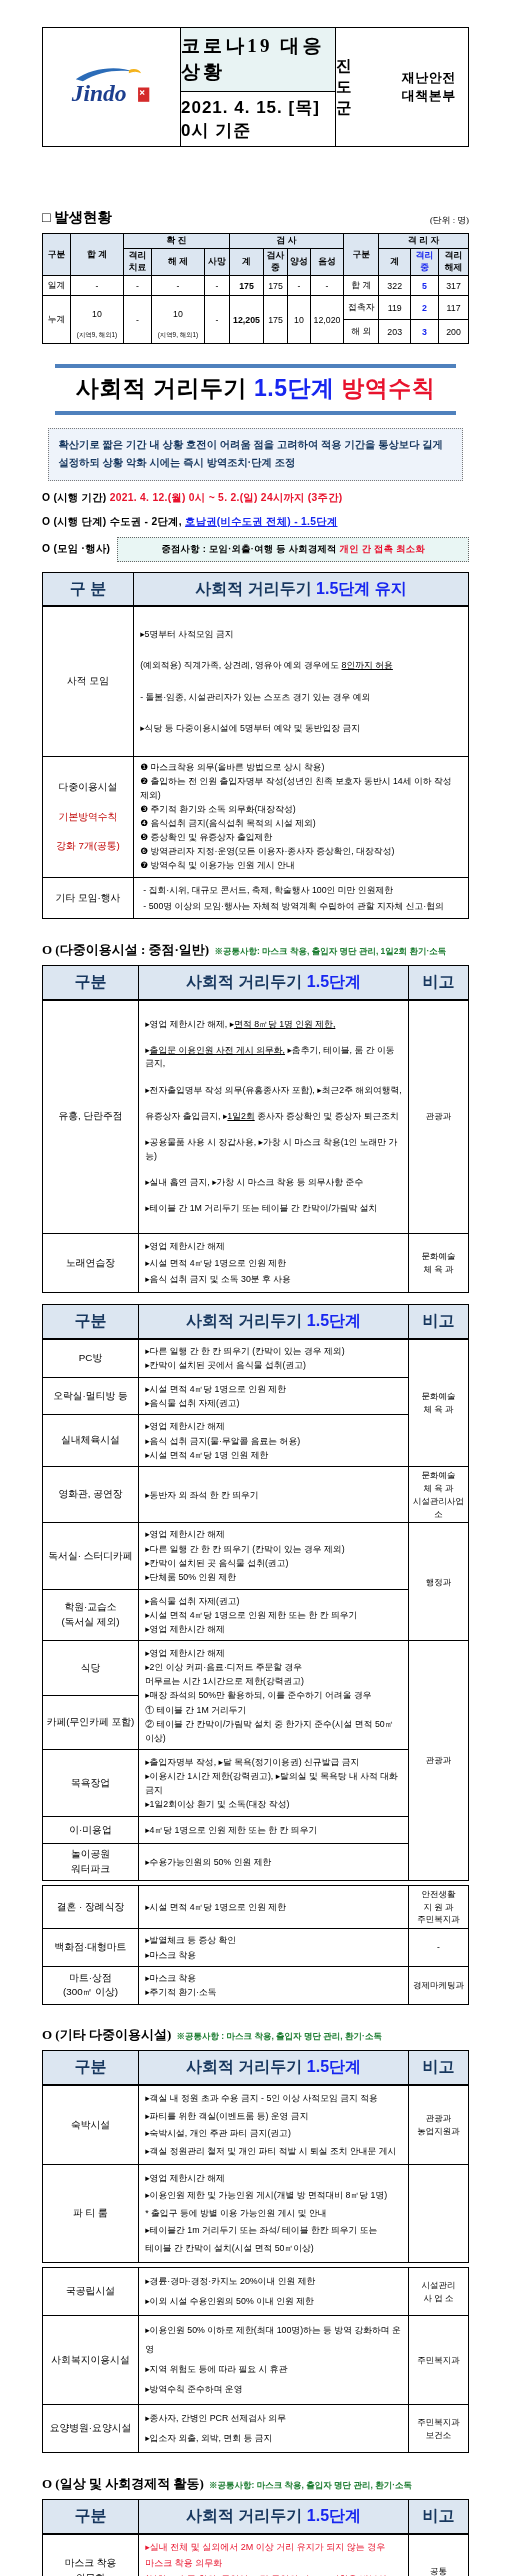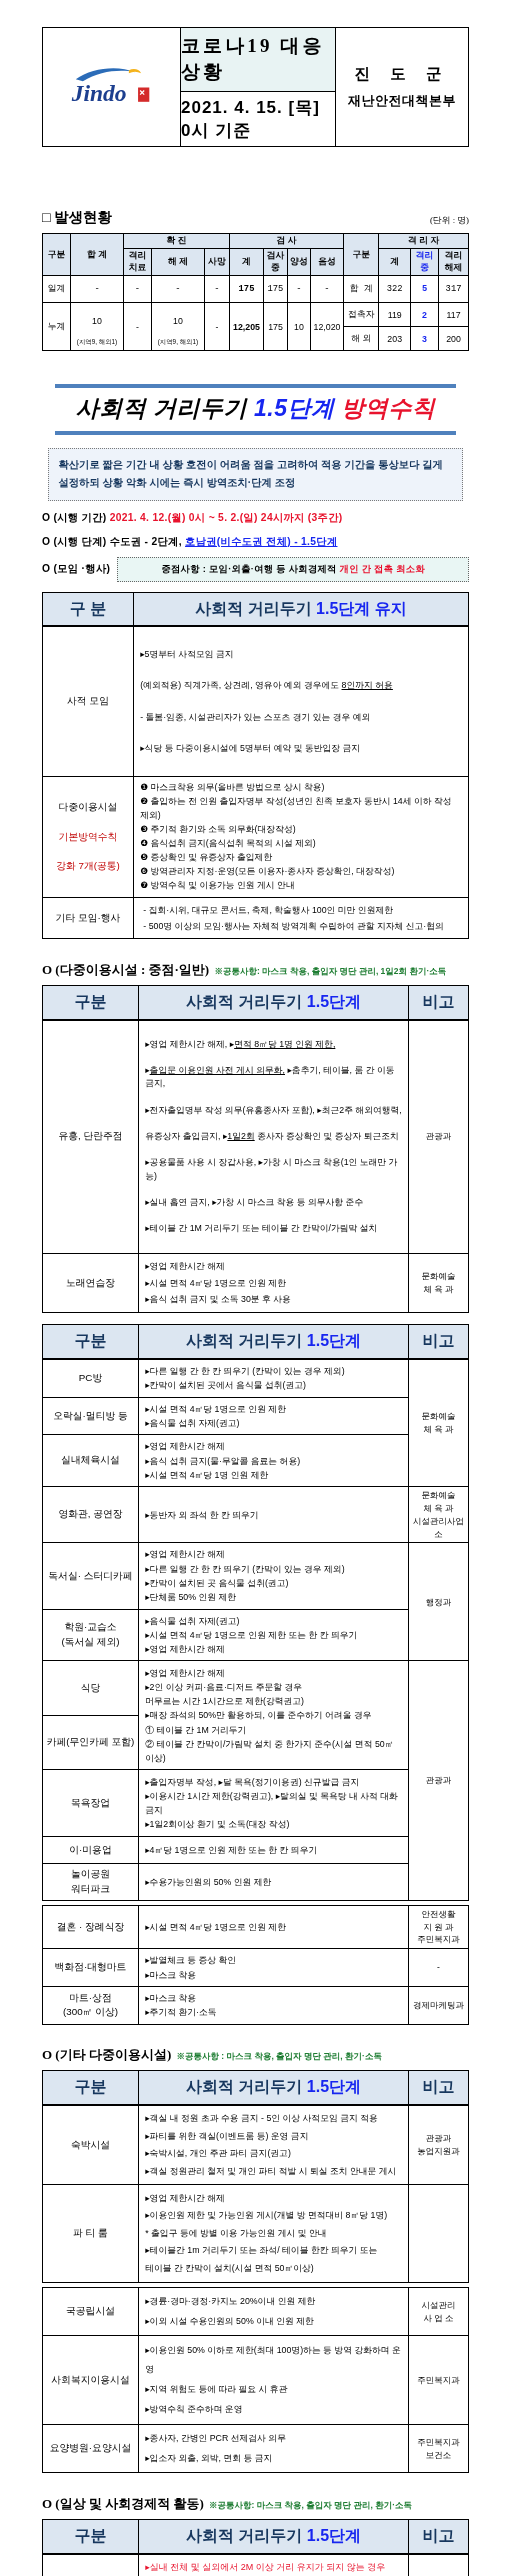--- a/index.html
+++ b/index.html
@@ -7,41 +7,41 @@
   .page{width:511px;min-height:2854px;padding-top:27px;box-sizing:border-box;position:relative;}
   .content{margin:0 42px;}
 
   
   .hdr{display:grid;grid-template-columns:138px 1fr 133px;border:1.5px solid #000;height:118px;}
   .hdr-logo{display:flex;align-items:center;justify-content:center;border-right:1px solid #000;}
   .hdr-mid{display:flex;flex-direction:column;}
   .hdr-title{flex:1.15;background:#e8f3f3;display:flex;align-items:center;justify-content:center;
     font-family:"Liberation Serif",serif;font-size:19px;font-weight:bold;letter-spacing:3.1px;border-bottom:1px solid #000;}
   .hdr-date{flex:1;display:flex;align-items:center;justify-content:center;font-size:17px;font-weight:bold;letter-spacing:1px;}
-  .hdr-org{border-left:1px solid #000;display:flex;flex-direction:column;align-items:center;justify-content:center;gap:7.2px;
+  .hdr-org{border-left:1px solid #000;display:flex;flex-direction:row;align-items:center;justify-content:center;gap:7.2px;
     font-family:"Liberation Serif",serif;}
   .hdr-org .l1{font-size:15.5px;font-weight:bold;letter-spacing:8.2px;}
   .hdr-org .l2{font-size:13px;font-weight:bold;letter-spacing:0.5px;}
 
   
   .occ-head{display:flex;justify-content:space-between;align-items:flex-end;margin-top:61px;}
   .occ-title{font-family:"Liberation Serif",serif;font-size:14.4px;font-weight:bold;}
   .occ-unit{font-family:"Liberation Serif",serif;font-size:8.8px;}
   table.occ{width:100%;border-collapse:collapse;margin-top:6.2px;table-layout:fixed;}
   table.occ th,table.occ td{border:0.5px solid #000;text-align:center;vertical-align:middle;white-space:pre-line;padding:1px 0.5px;}
   table.occ{border:1px solid #000;}
   table.occ th{background:#dce6f1;font-size:8.8px;font-weight:bold;}
   table.occ td{font-size:8.8px;}
   table.occ .sep{border-left:1.5px double #000;}
   .blue{color:#1726f0;}
   .bold{font-weight:bold;}
   .small-note{font-size:6.4px;}
 
   
-  .banner{margin-top:33px;font-style:italic;}
+  .banner{margin-top:20px;}
   .banner .bar{height:4.1px;background:#4f81bd;margin:0 13.4px;}
   .banner .t{font-size:23px;font-weight:900;text-align:center;letter-spacing:0.5px;padding:5.2px 0 6.2px;}
   .banner .t .b{color:#1726f0;}
   .banner .t .r{color:#e8132d;}
 
   .notice{margin:13.4px 6.2px 0;border:1px dotted #7a7a7a;background:#eef3fa;color:#17375e;
     font-size:10.3px;font-weight:bold;line-height:1.8;padding:6.7px 9.3px;}
 
   .blt{font-size:10.3px;font-weight:bold;margin-top:10.3px;letter-spacing:0.3px;}
   .blt .red{color:#e8132d;}
@@ -143,21 +143,21 @@
         <th>검사
 중</th>
         <th>양성</th>
         <th>음성</th>
         <th>계</th>
         <th class="blue">격리
 중</th>
         <th>격리
 해제</th>
       </tr>
-      <tr style="height:27px;font-family:Liberation Mono, monospace;">
+      <tr style="height:20px;">
         <td>일계</td>
         <td>-</td>
         <td>-</td>
         <td>-</td>
         <td>-</td>
         <td class="bold">175</td>
         <td>175</td>
         <td>-</td>
         <td>-</td>
         <td class="sep">합  계</td>

